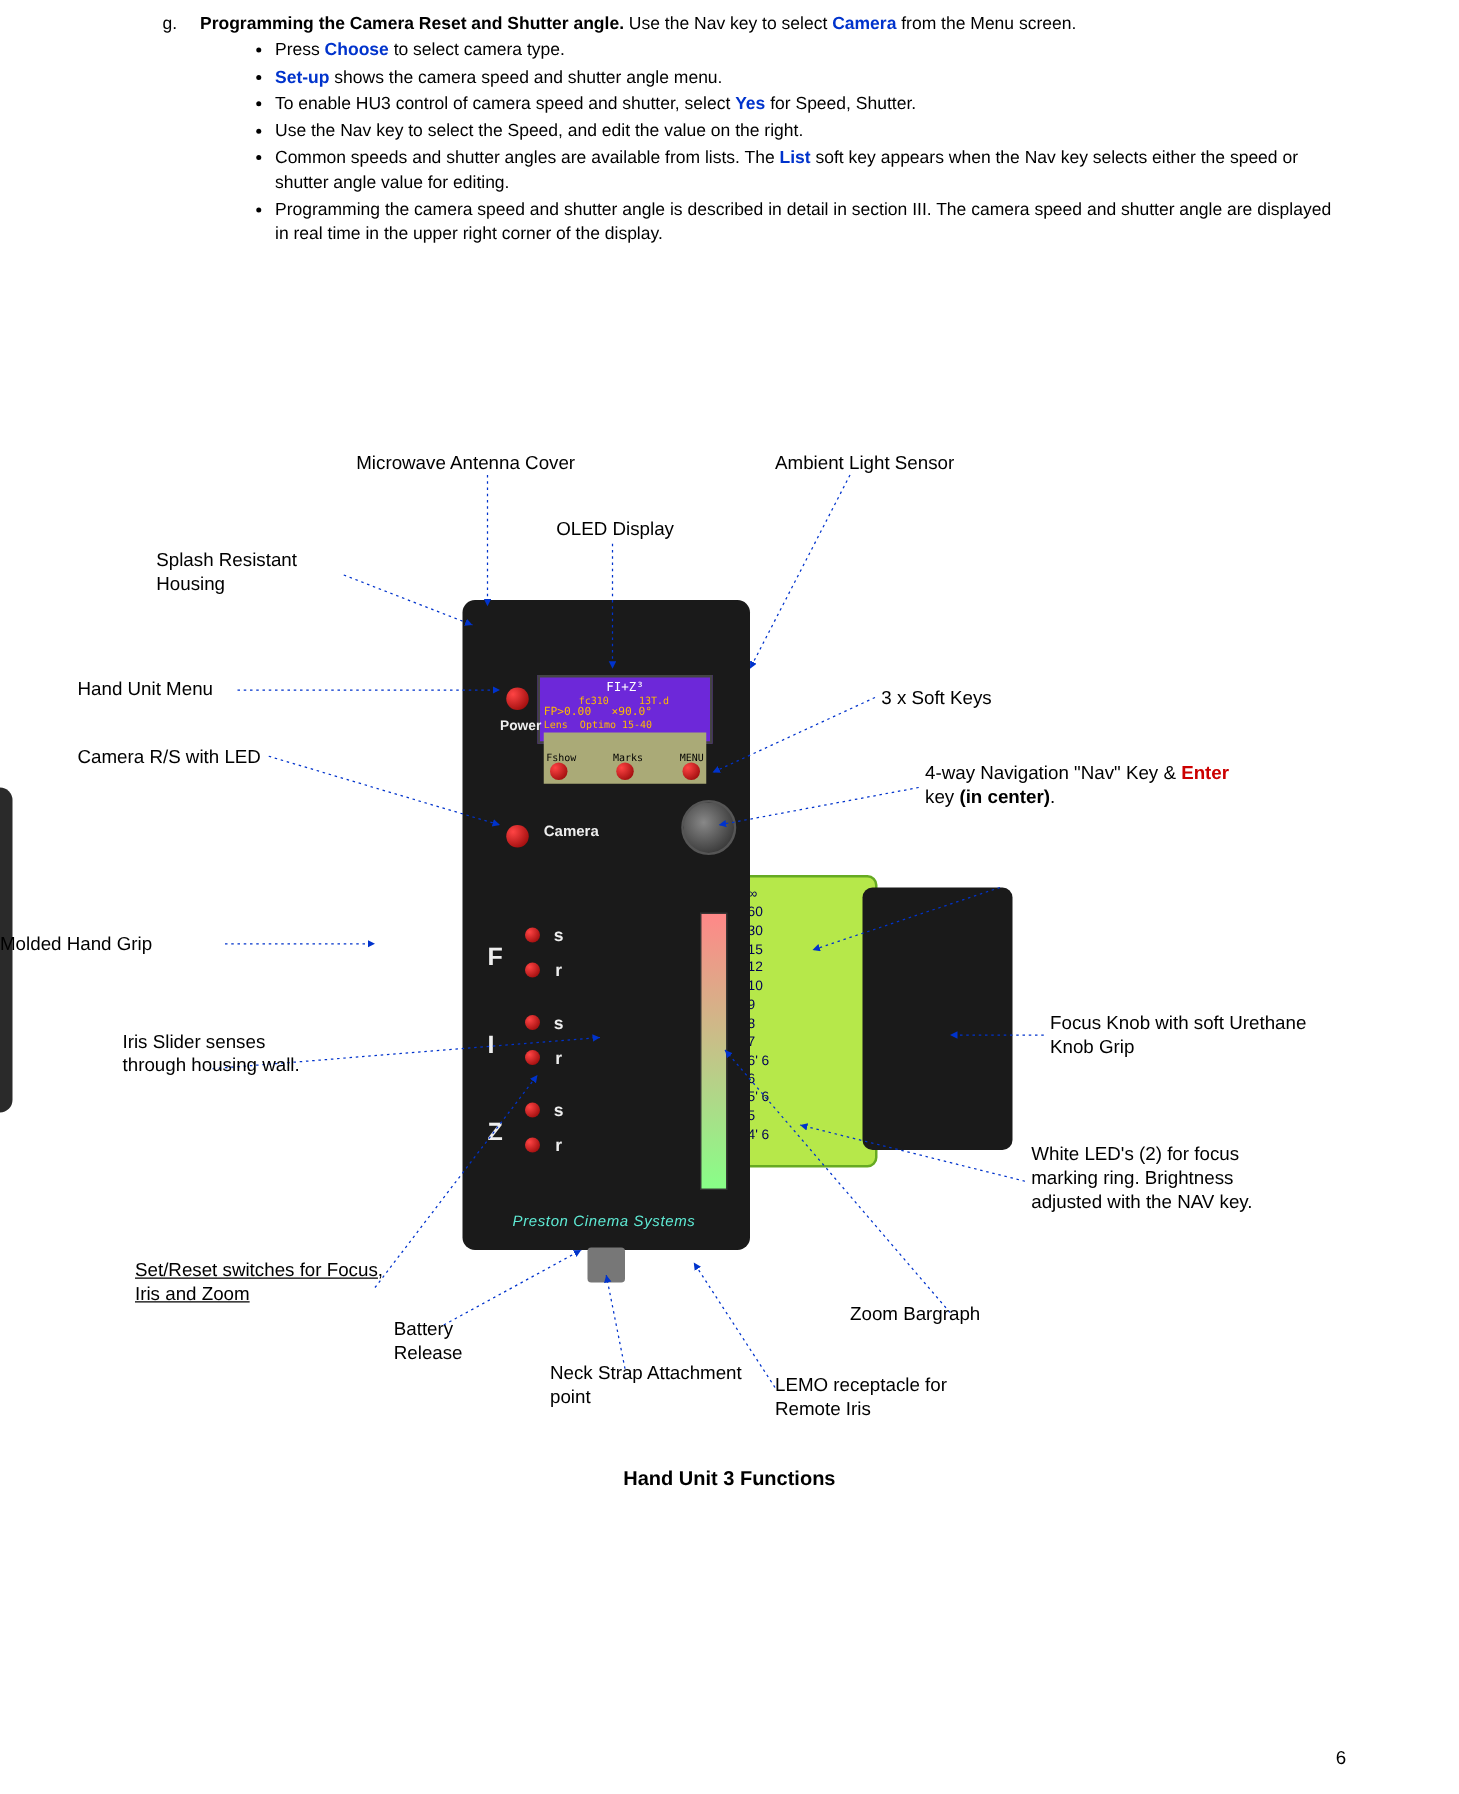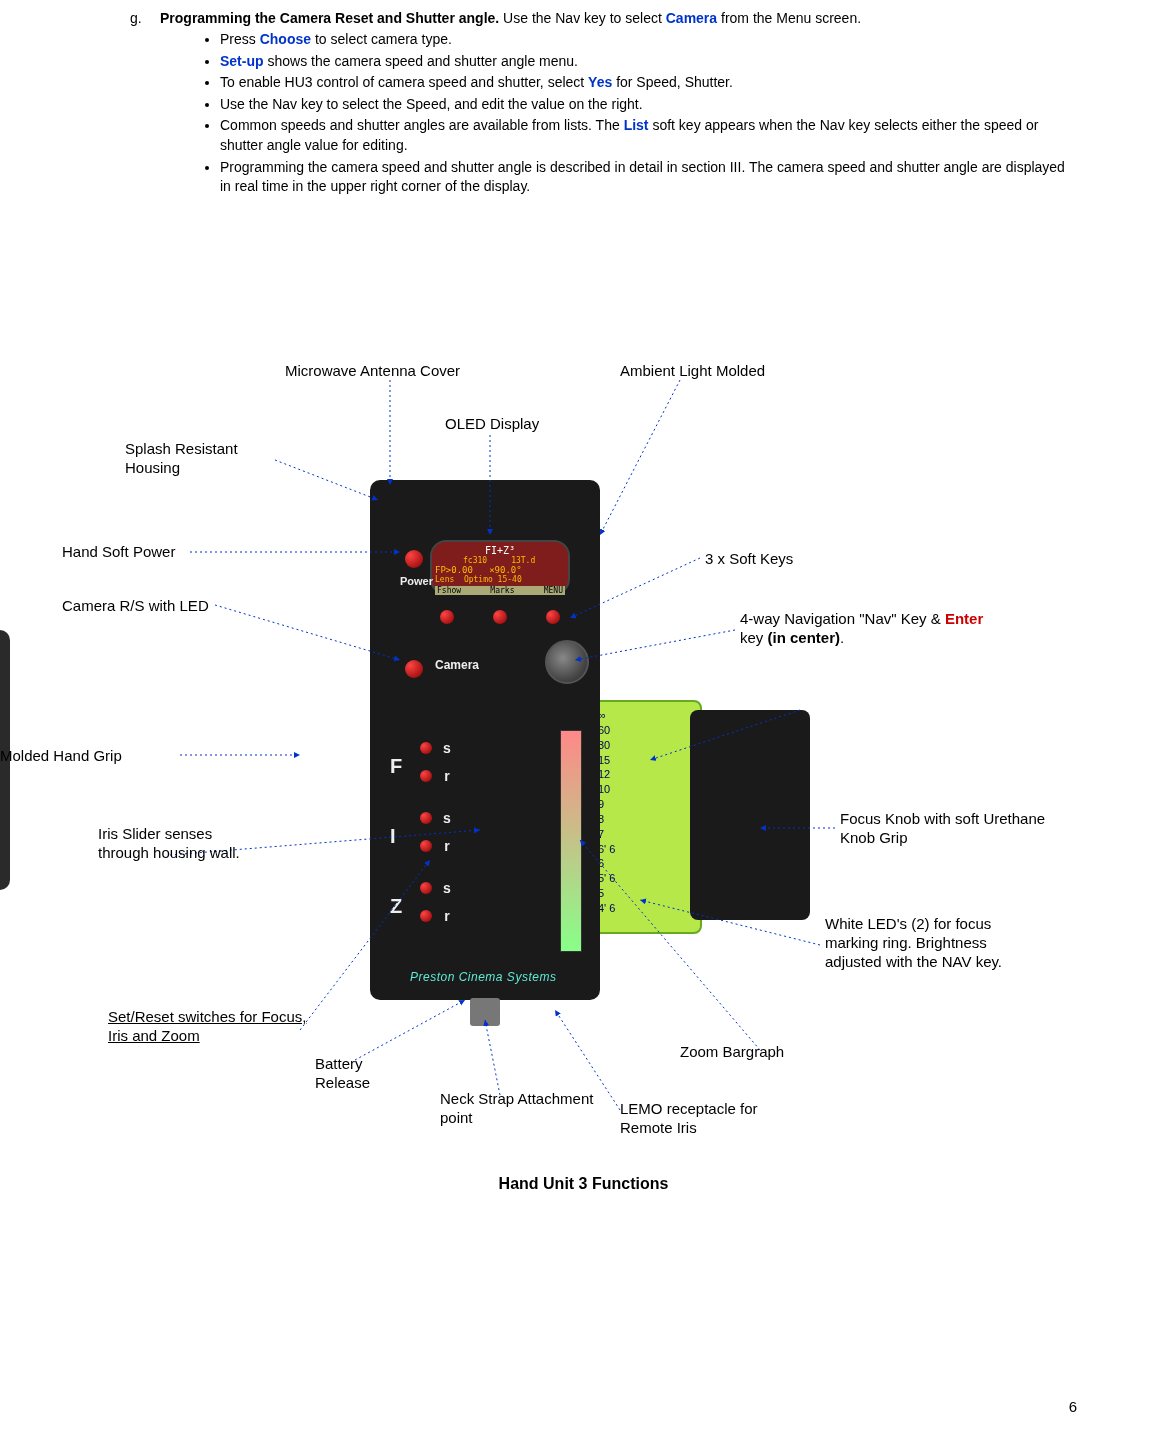--- a/index.html
+++ b/index.html
@@ -95,31 +95,31 @@
     top: 270px;
     width: 90px;
     height: 260px;
     background: #2a2a2a;
     border-radius: 40px 10px 10px 60px;
   }
   .oled {
     position: absolute;
     left: 60px; top: 60px;
     width: 140px; height: 55px;
-    background: #7f1d1d;
+    background: #6d28d9;
     border: 2px solid #444;
-    border-radius: 16px;
+    border-radius: 0;
     color: #ffbb00;
     font-family: monospace;
     font-size: 9px;
     padding: 3px;
     box-sizing: border-box;
   }
   .oled .line1 { color: #fff; font-size: 10px; text-align:center; }
-  .oled .soft  { display:flex; justify-content:space-between; font-size:8px; background:#aa7; color:#000; margin-top:2px; padding:0 2px;}
+  .oled .soft  { display:flex; justify-content:space-between; font-size:8px; background:#aa7; color:#000; margin-top:2px; padding:16px 2px;}
   .btn-red {
     width: 14px; height: 14px; border-radius: 50%;
     background: radial-gradient(circle at 30% 30%, #f44, #800);
     position: absolute;
   }
   .softkeys-row { position:absolute; left:70px; top:130px; width:120px; display:flex; justify-content:space-between;}
   .softkeys-row .btn-red { position:static; }
   .nav-wheel {
     position: absolute; left:175px; top:160px;
     width: 40px; height: 40px; border-radius: 50%;
@@ -311,24 +311,24 @@
     <line class="leader" x1="835" y1="468" x2="760" y2="468" marker-end="url(#ah)"></line>
     <line class="leader" x1="820" y1="585" x2="640" y2="540" marker-end="url(#ah)"></line>
     <line class="leader" x1="760" y1="690" x2="580" y2="480" marker-end="url(#ah)"></line>
 
     <line class="leader" x1="355" y1="700" x2="465" y2="640" marker-end="url(#ah)"></line>
     <line class="leader" x1="500" y1="735" x2="485" y2="660" marker-end="url(#ah)"></line>
     <line class="leader" x1="620" y1="750" x2="555" y2="650" marker-end="url(#ah)"></line>
   </svg>
 
   <div class="label" style="left:285px; top:2px;">Microwave Antenna Cover</div>
-  <div class="label" style="left:620px; top:2px;">Ambient Light Molded</div>
+  <div class="label" style="left:620px; top:2px;">Ambient Light Sensor</div>
   <div class="label" style="left:445px; top:55px;">OLED Display</div>
   <div class="label" style="left:125px; top:80px; width:150px;">Splash Resistant Housing</div>
-  <div class="label" style="left:62px; top:183px;">Hand Soft Power</div>
+  <div class="label" style="left:62px; top:183px;">Hand Unit Menu</div>
   <div class="label" style="left:705px; top:190px;">3 x Soft Keys</div>
   <div class="label" style="left:62px; top:237px;">Camera R/S with LED</div>
   <div class="label" style="left:740px; top:250px; width:270px;">
     <span>4-way Navigation "Nav" Key &amp; </span><span class="enter">Enter</span><span> key </span><span class="bold">(in center)</span><span>.</span>
   </div>
   <div class="label" style="left:0px; top:387px;">Molded Hand Grip</div>
   <div class="label" style="left:98px; top:465px; width:160px;">Iris Slider senses through housing wall.</div>
   <div class="label" style="left:840px; top:450px; width:220px;">Focus Knob with soft Urethane Knob Grip</div>
   <div class="label" style="left:825px; top:555px; width:210px;">White LED's (2) for focus marking ring. Brightness adjusted with the NAV key.</div>
   <div class="label" style="left:108px; top:648px; width:200px;text-decoration:underline;">Set/Reset switches for Focus, Iris and Zoom</div>

